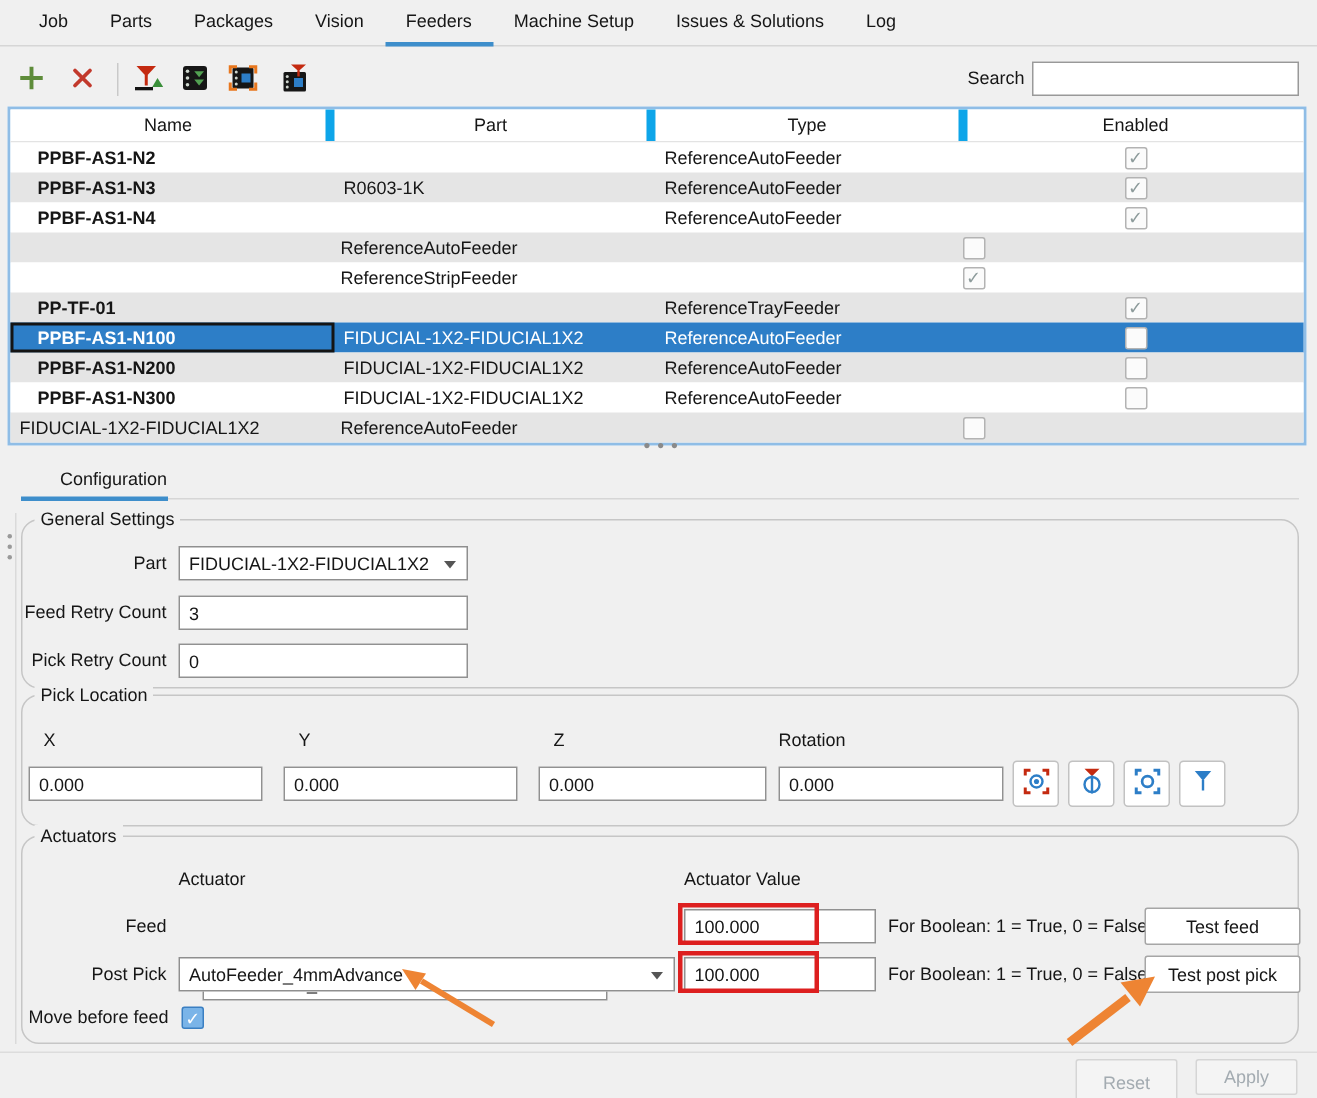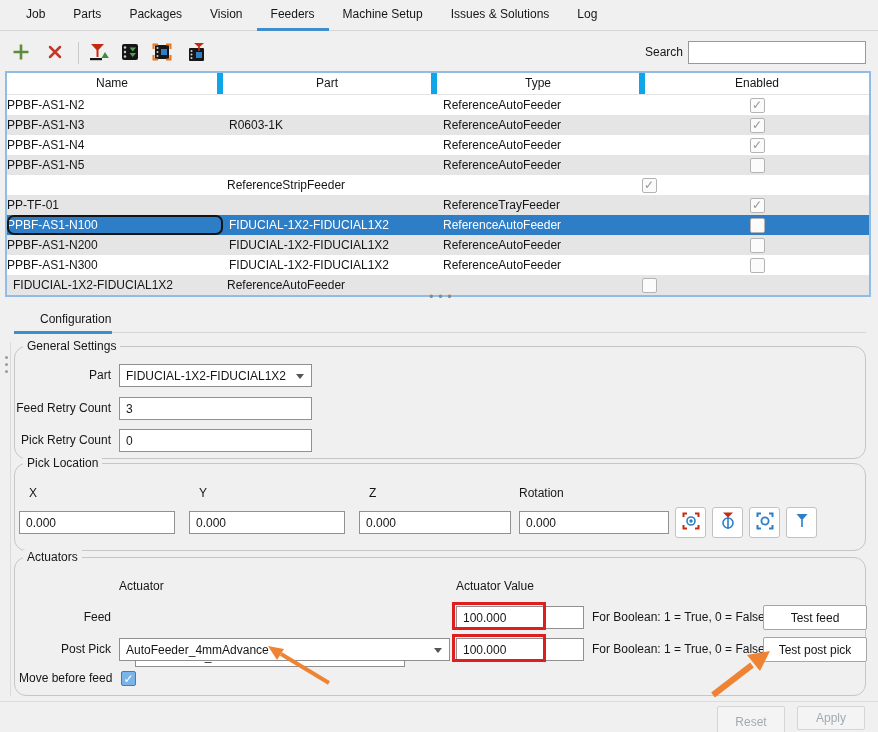--- a/index.html
+++ b/index.html
@@ -26,25 +26,25 @@
   .ftable { position:absolute; left:5px; top:71px; width:866px; height:226px;
     border:2px solid #8fbde6; background:#fff; }
   .thead { display:flex; height:22px; border-bottom:1px solid #e3e3e3; background:#fff; }
   .hc { line-height:21px; text-align:center; border-right:6px solid #0ea5e9; }
   .hc:last-child { border-right:none; }
   .c1 { width:216px; } .c2 { width:214px; } .c3 { width:208px; } .c4 { flex:1; }
   .tbody .trow { display:flex; height:20px; line-height:20px; background:#fff; }
   .tbody .trow.alt { background:#e5e5e5; }
   .tbody .trow.sel { background:var(--selection-blue); color:#fff; }
   .tcell { overflow:hidden; white-space:nowrap; }
-  .tcell.c-name { width:216px; padding-left:0; }
+  .tcell.c-name { width:216px; padding-left:18px;font-weight:bold; }
   .tcell.c-part { width:214px; padding-left:6px; }
   .tcell.c-type { width:208px; padding-left:6px; }
   .tcell.c-enabled { flex:1; display:flex; align-items:center; justify-content:center; }
-  .tcell.focus { outline:2px solid #141414; outline-offset:-2px;border-radius:7px; }
+  .tcell.focus { outline:2px solid #141414; outline-offset:-2px; }
   .cb { width:15px; height:15px; background:#fbfbfb; border:1px solid #b3b3b3; border-radius:2px;
     display:flex; align-items:center; justify-content:center; color:#8d9b9b; font-size:12px; }
   .cb.on::after { content:"✓"; }
   .cb.cb-blue { background:var(--checkbox-blue); border-color:#3a7fc2; color:#fff; }
   
   .vsplit { position:absolute; left:428px; top:292px; width:26px; height:10px;
     color:#8a8a8a; font-size:13px; letter-spacing:1px; text-align:center; line-height:10px; }
   .left-grip { position:absolute; left:2px; top:356px; width:8px; display:flex;
     flex-direction:column; gap:4px; align-items:center; }
   .left-grip i { width:3px; height:3px; border-radius:50%; background:#9a9a9a; }
@@ -184,21 +184,20 @@
         </div>
         <div class="trow">
           <div class="tcell c-name">PPBF-AS1-N4</div>
           <div class="tcell c-part"></div>
           <div class="tcell c-type">ReferenceAutoFeeder</div>
           <div class="tcell c-enabled">
             <span class="cb on"></span>
           </div>
         </div>
         <div class="trow alt">
-          <div class="tcell c-name">PPBF-AS1-N5</div>
           <div class="tcell c-part"></div>
           <div class="tcell c-type">ReferenceAutoFeeder</div>
           <div class="tcell c-enabled">
             <span class="cb"></span>
           </div>
         </div>
         <div class="trow">
           <div class="tcell c-part"></div>
           <div class="tcell c-type">ReferenceStripFeeder</div>
           <div class="tcell c-enabled">

